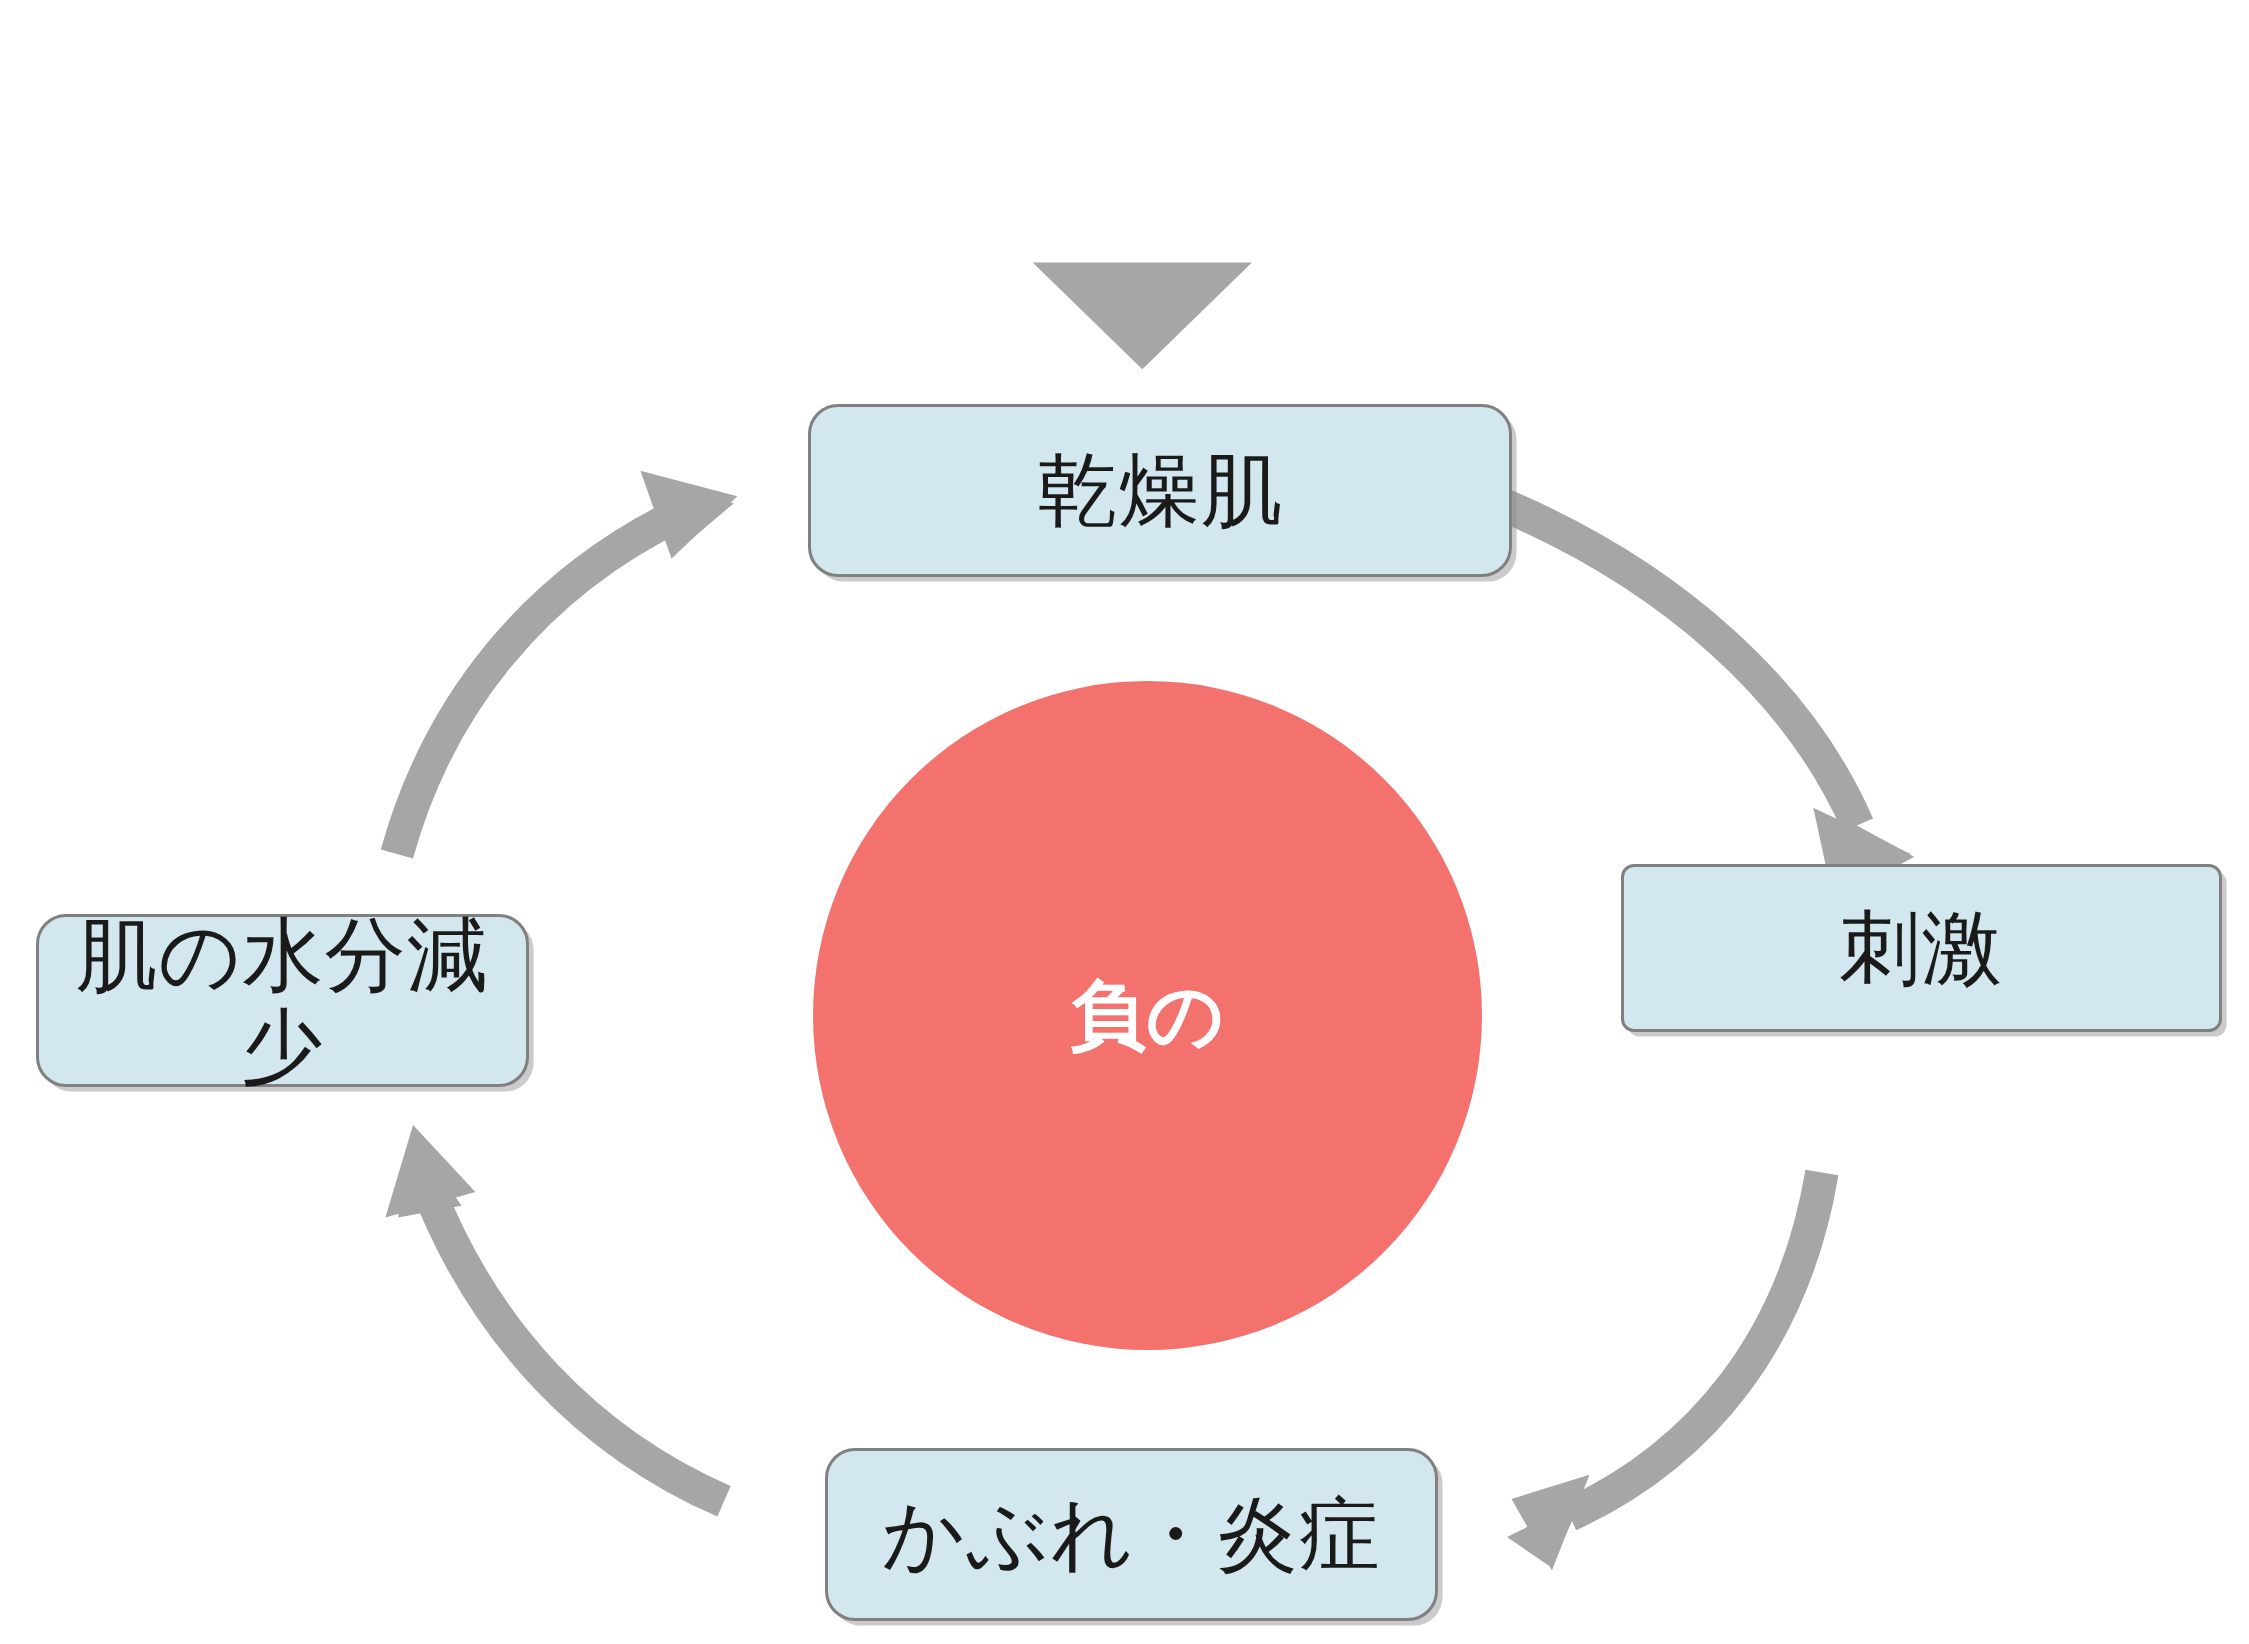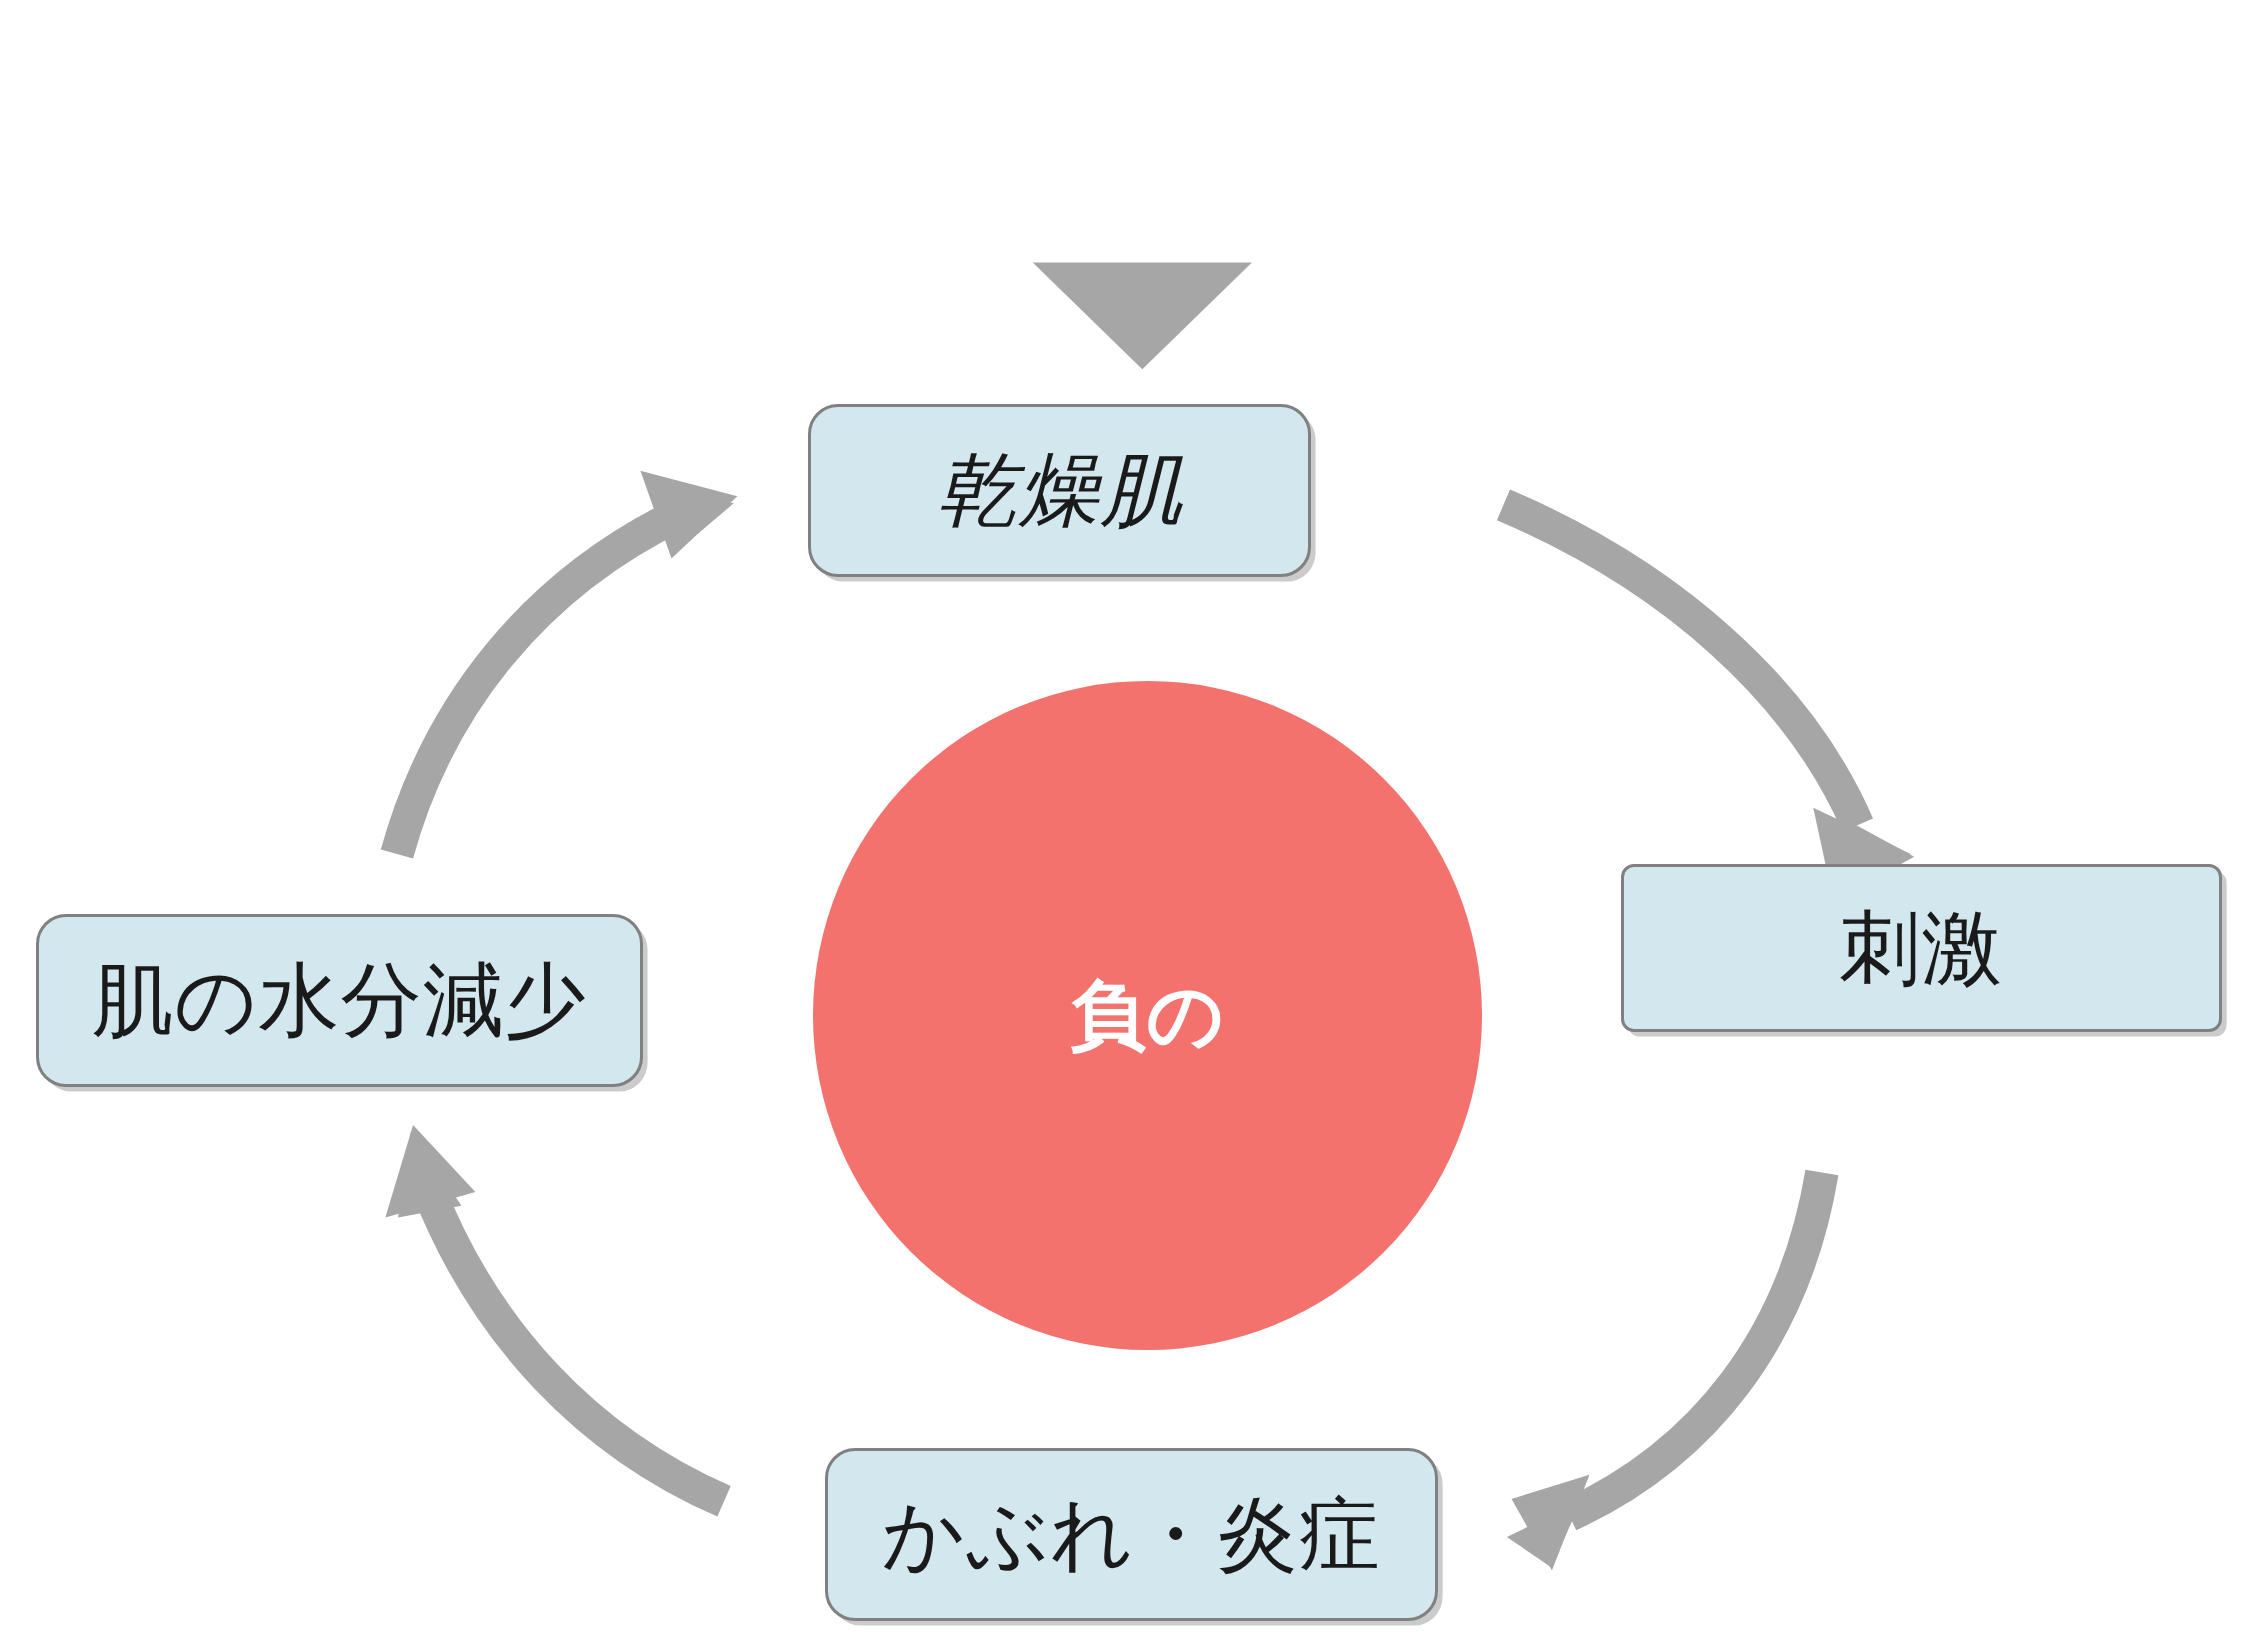--- a/index.html
+++ b/index.html
@@ -40,23 +40,23 @@
     font-size: 81px;
     line-height: 1.12;
     letter-spacing: 1.2px;
     font-weight: 400;
     box-shadow: 5.8px 5.8px 0 -1.2px rgba(140,140,140,0.45);
   }
   .node.pink  { background: #fbcecb; }
   .node.blue  { background: #d3e7ef; }
 
   #node-baby      { left: 795px; top: 40px;   width: 663px; height: 177px; }
-  #node-dryskin   { left: 808px; top: 404px;  width: 503px; height: 173px; font-style: italic; }
+  #node-dryskin   { left: 808px; top: 404px;  width: 704px; height: 173px; }
   #node-stimulus  { left: 1621px; top: 864px; width: 601px; height: 168px; border-radius: 13px; }
-  #node-moisture  { left: 36px;   top: 914px; width: 607px; height: 173px; }
+  #node-moisture  { left: 36px;   top: 914px; width: 493px; height: 173px; }
   #node-rash      { left: 825px; top: 1448px; width: 613px; height: 173px; }
 
   
   #center-circle {
     position: absolute;
     left: 813px;
     top: 681px;
     width: 669px;
     height: 669px;
     border-radius: 50%;

